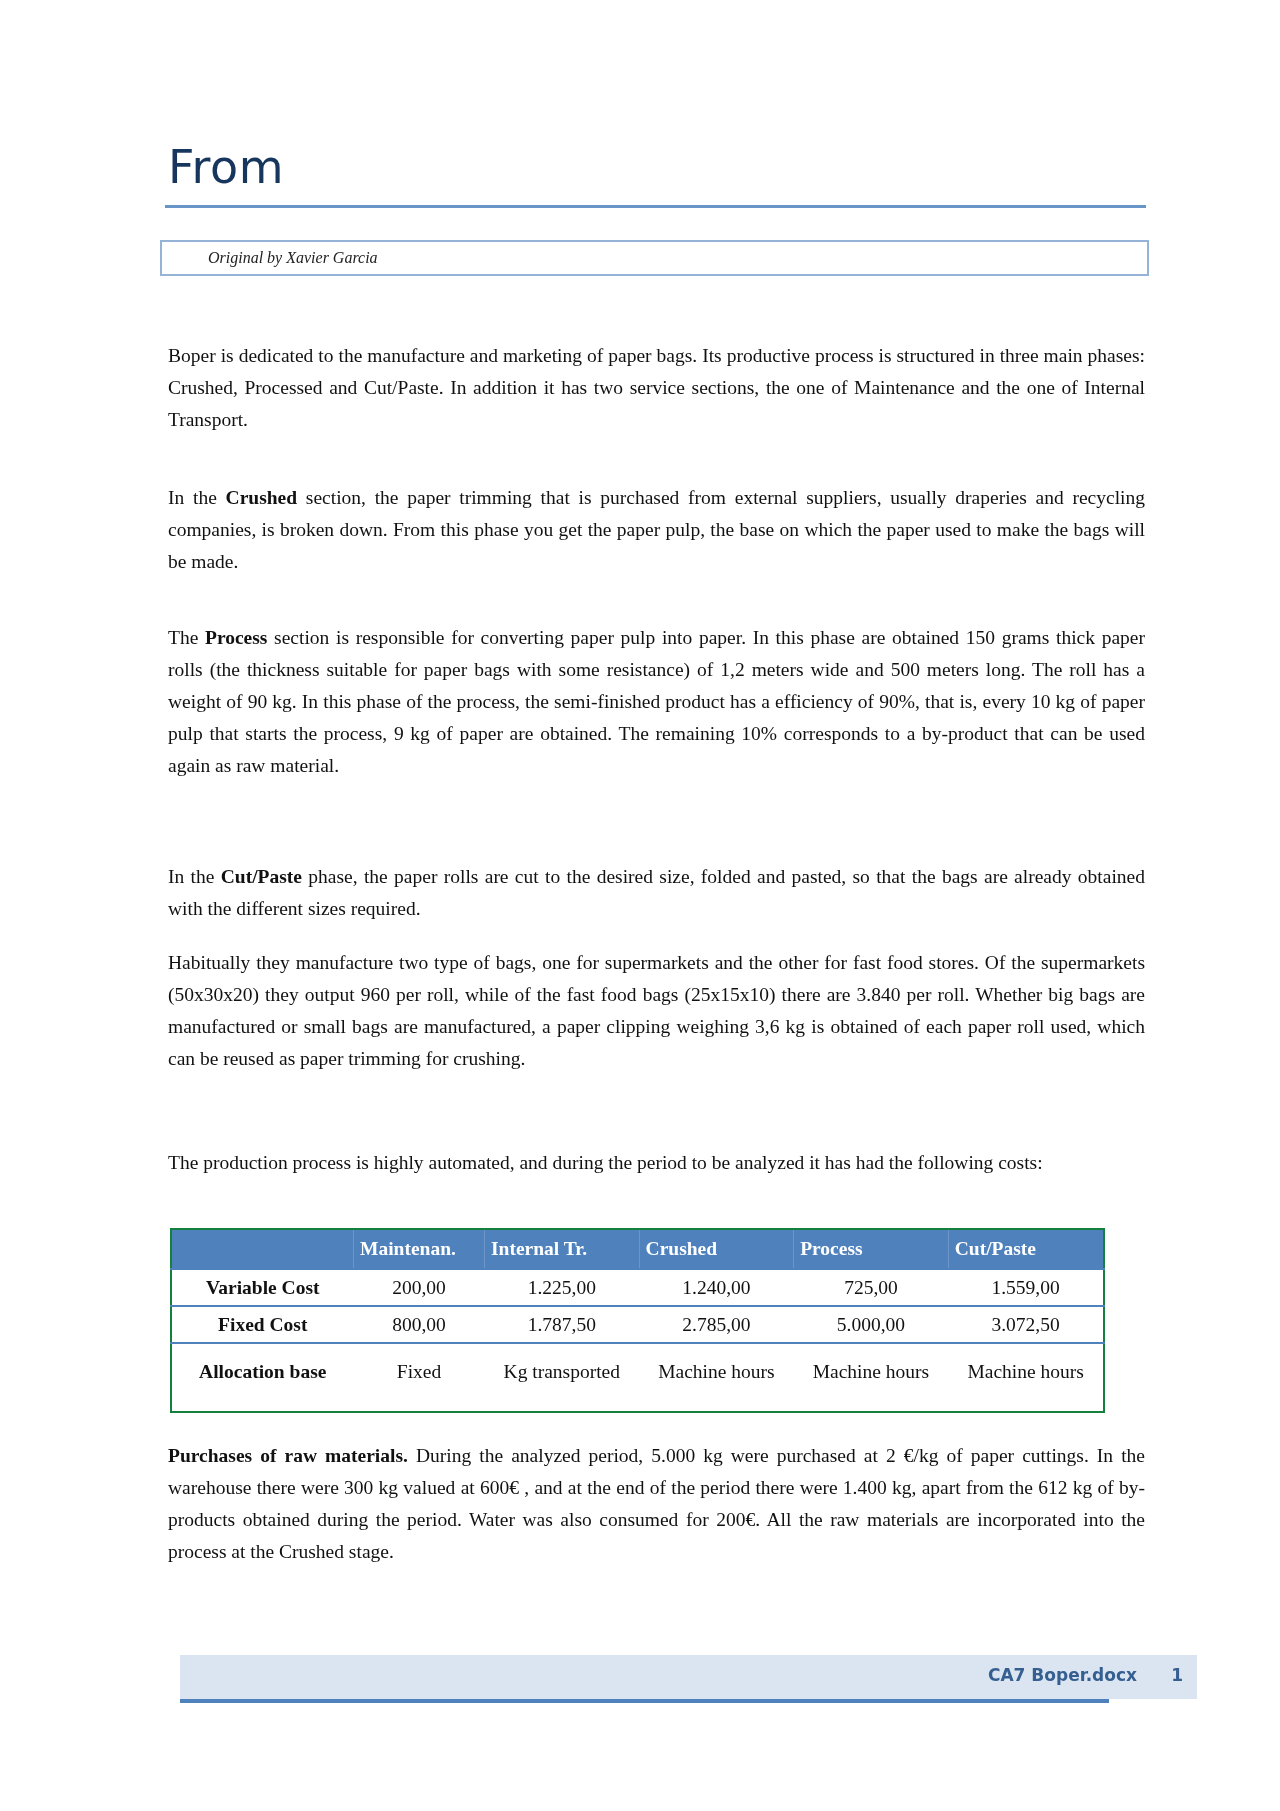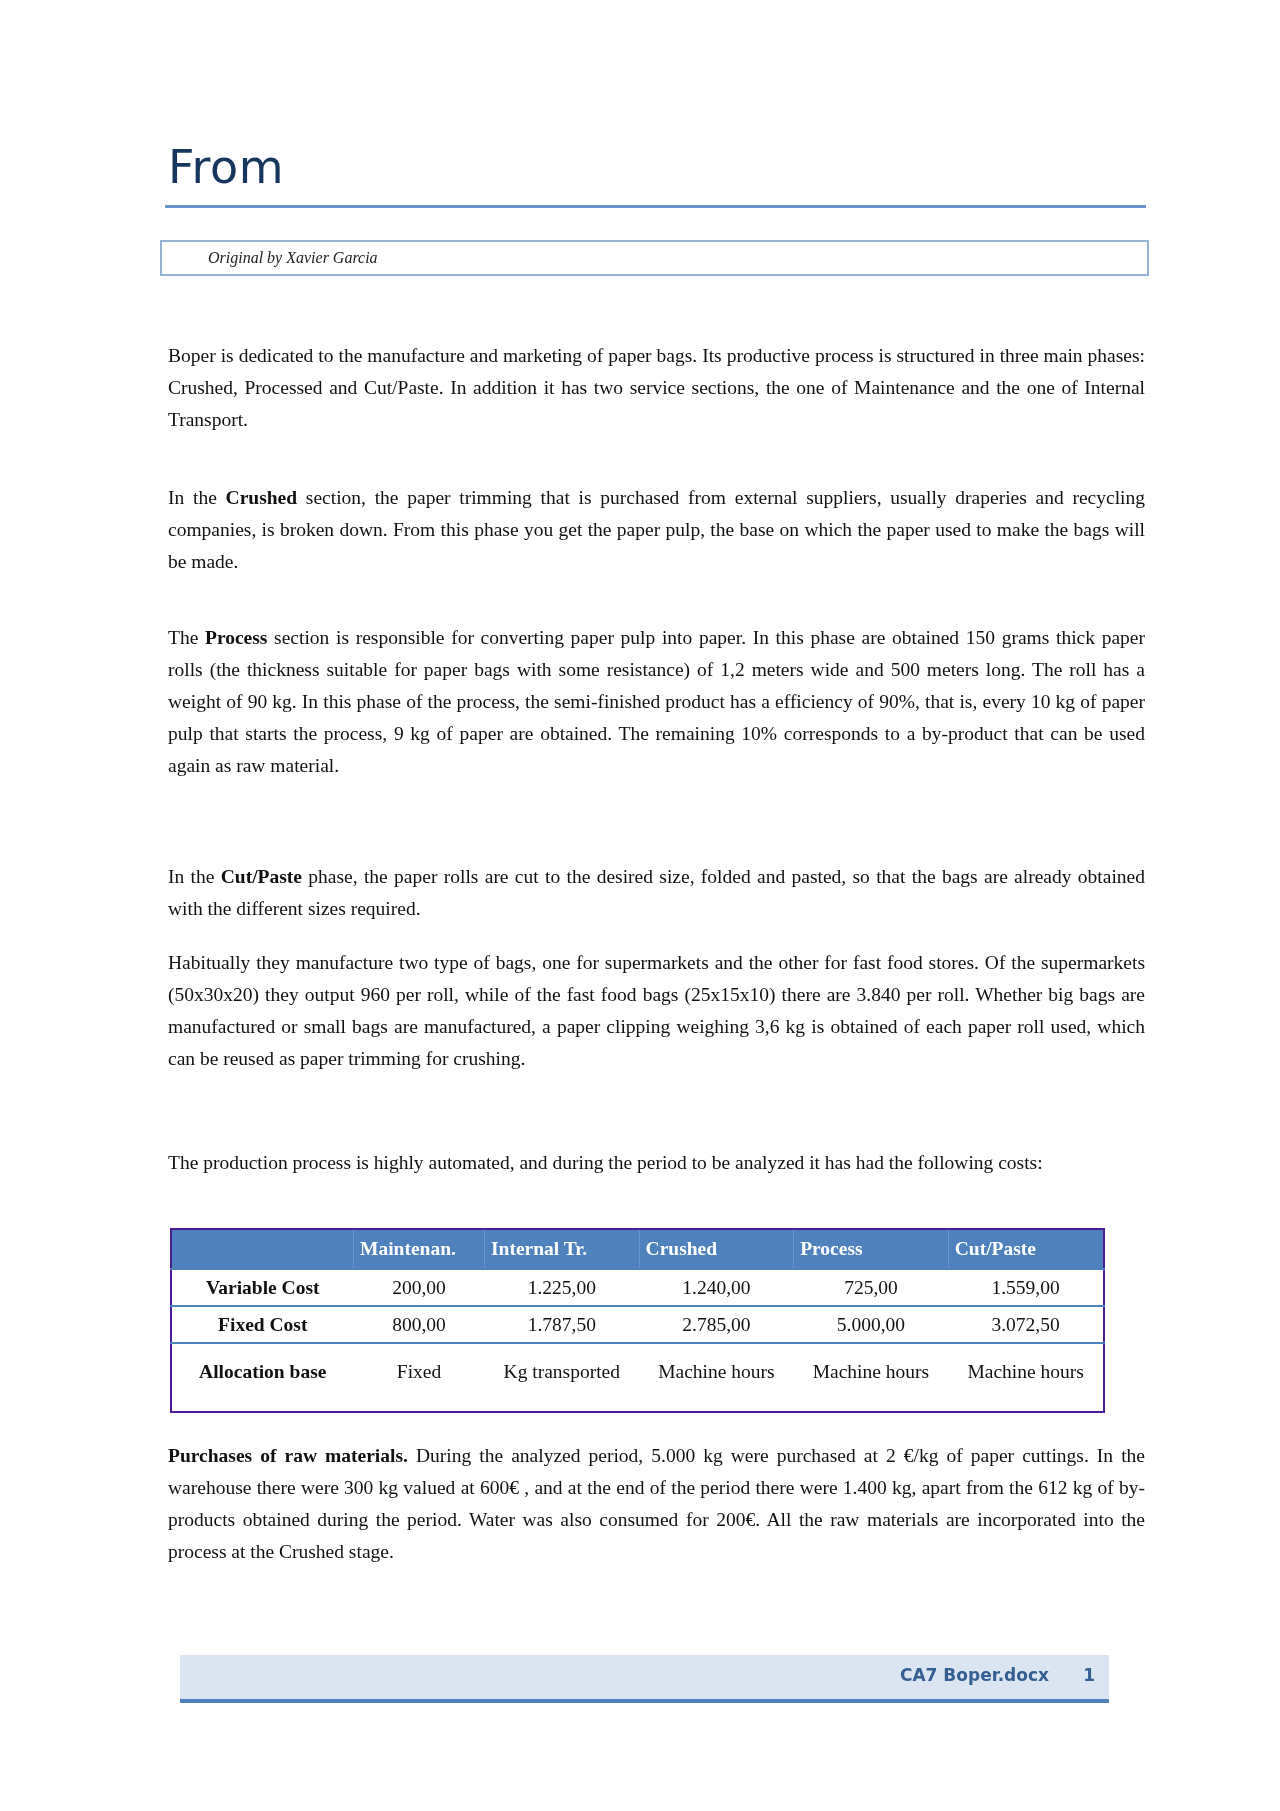--- a/index.html
+++ b/index.html
@@ -20,23 +20,23 @@
                text-align: justify; margin: 0; font-family: "Liberation Serif", "DejaVu Serif", serif; }
   .body-text b { font-weight: bold; }
 
   table.costs { position: absolute; left: 170px; top: 1228px; width: 935px; border-collapse: collapse;
                 font-family: "Liberation Serif", "DejaVu Serif", serif; font-size: 19.5px; }
   table.costs th { background: #4f81bd; color: #ffffff; font-weight: bold; height: 38px; padding: 0 6px;
                    text-align: left; border-right: 1px solid #6d95c8; }
   table.costs td { height: 35px; border-top: 2px solid #4f81bd; padding: 0 6px; text-align: center; vertical-align: middle; }
   table.costs td.rowhead { text-align: center; font-weight: bold; }
   table.costs tr.alloc td { vertical-align: top; line-height: 25px; padding-top: 15px; padding-bottom: 4px; height: 48px; }
-  table.costs { border: 2px solid #4c1d95; }
+  table.costs { border: 2px solid #15803d; }
 
-  .footer-band { position: absolute; left: 180px; top: 1655px; width: 929px; height: 44px; background: #dbe5f1; }
+  .footer-band { position: absolute; left: 180px; top: 1655px; width: 1017px; height: 44px; background: #dbe5f1; }
   .footer-rule { position: absolute; left: 180px; top: 1699px; width: 929px; height: 4px; background: #4f81bd; }
   .footer-text { position: absolute; right: 60px; top: 10px; font-family: "DejaVu Sans", "Liberation Sans", sans-serif;
                  font-weight: bold; font-size: 17px; color: #365f91; }
   .footer-page { position: absolute; right: 14px; top: 10px; font-family: "DejaVu Sans", "Liberation Sans", sans-serif;
                  font-weight: bold; font-size: 17px; color: #365f91; }
 </style>
 </head>
 <body>
 
 <div class="page">

